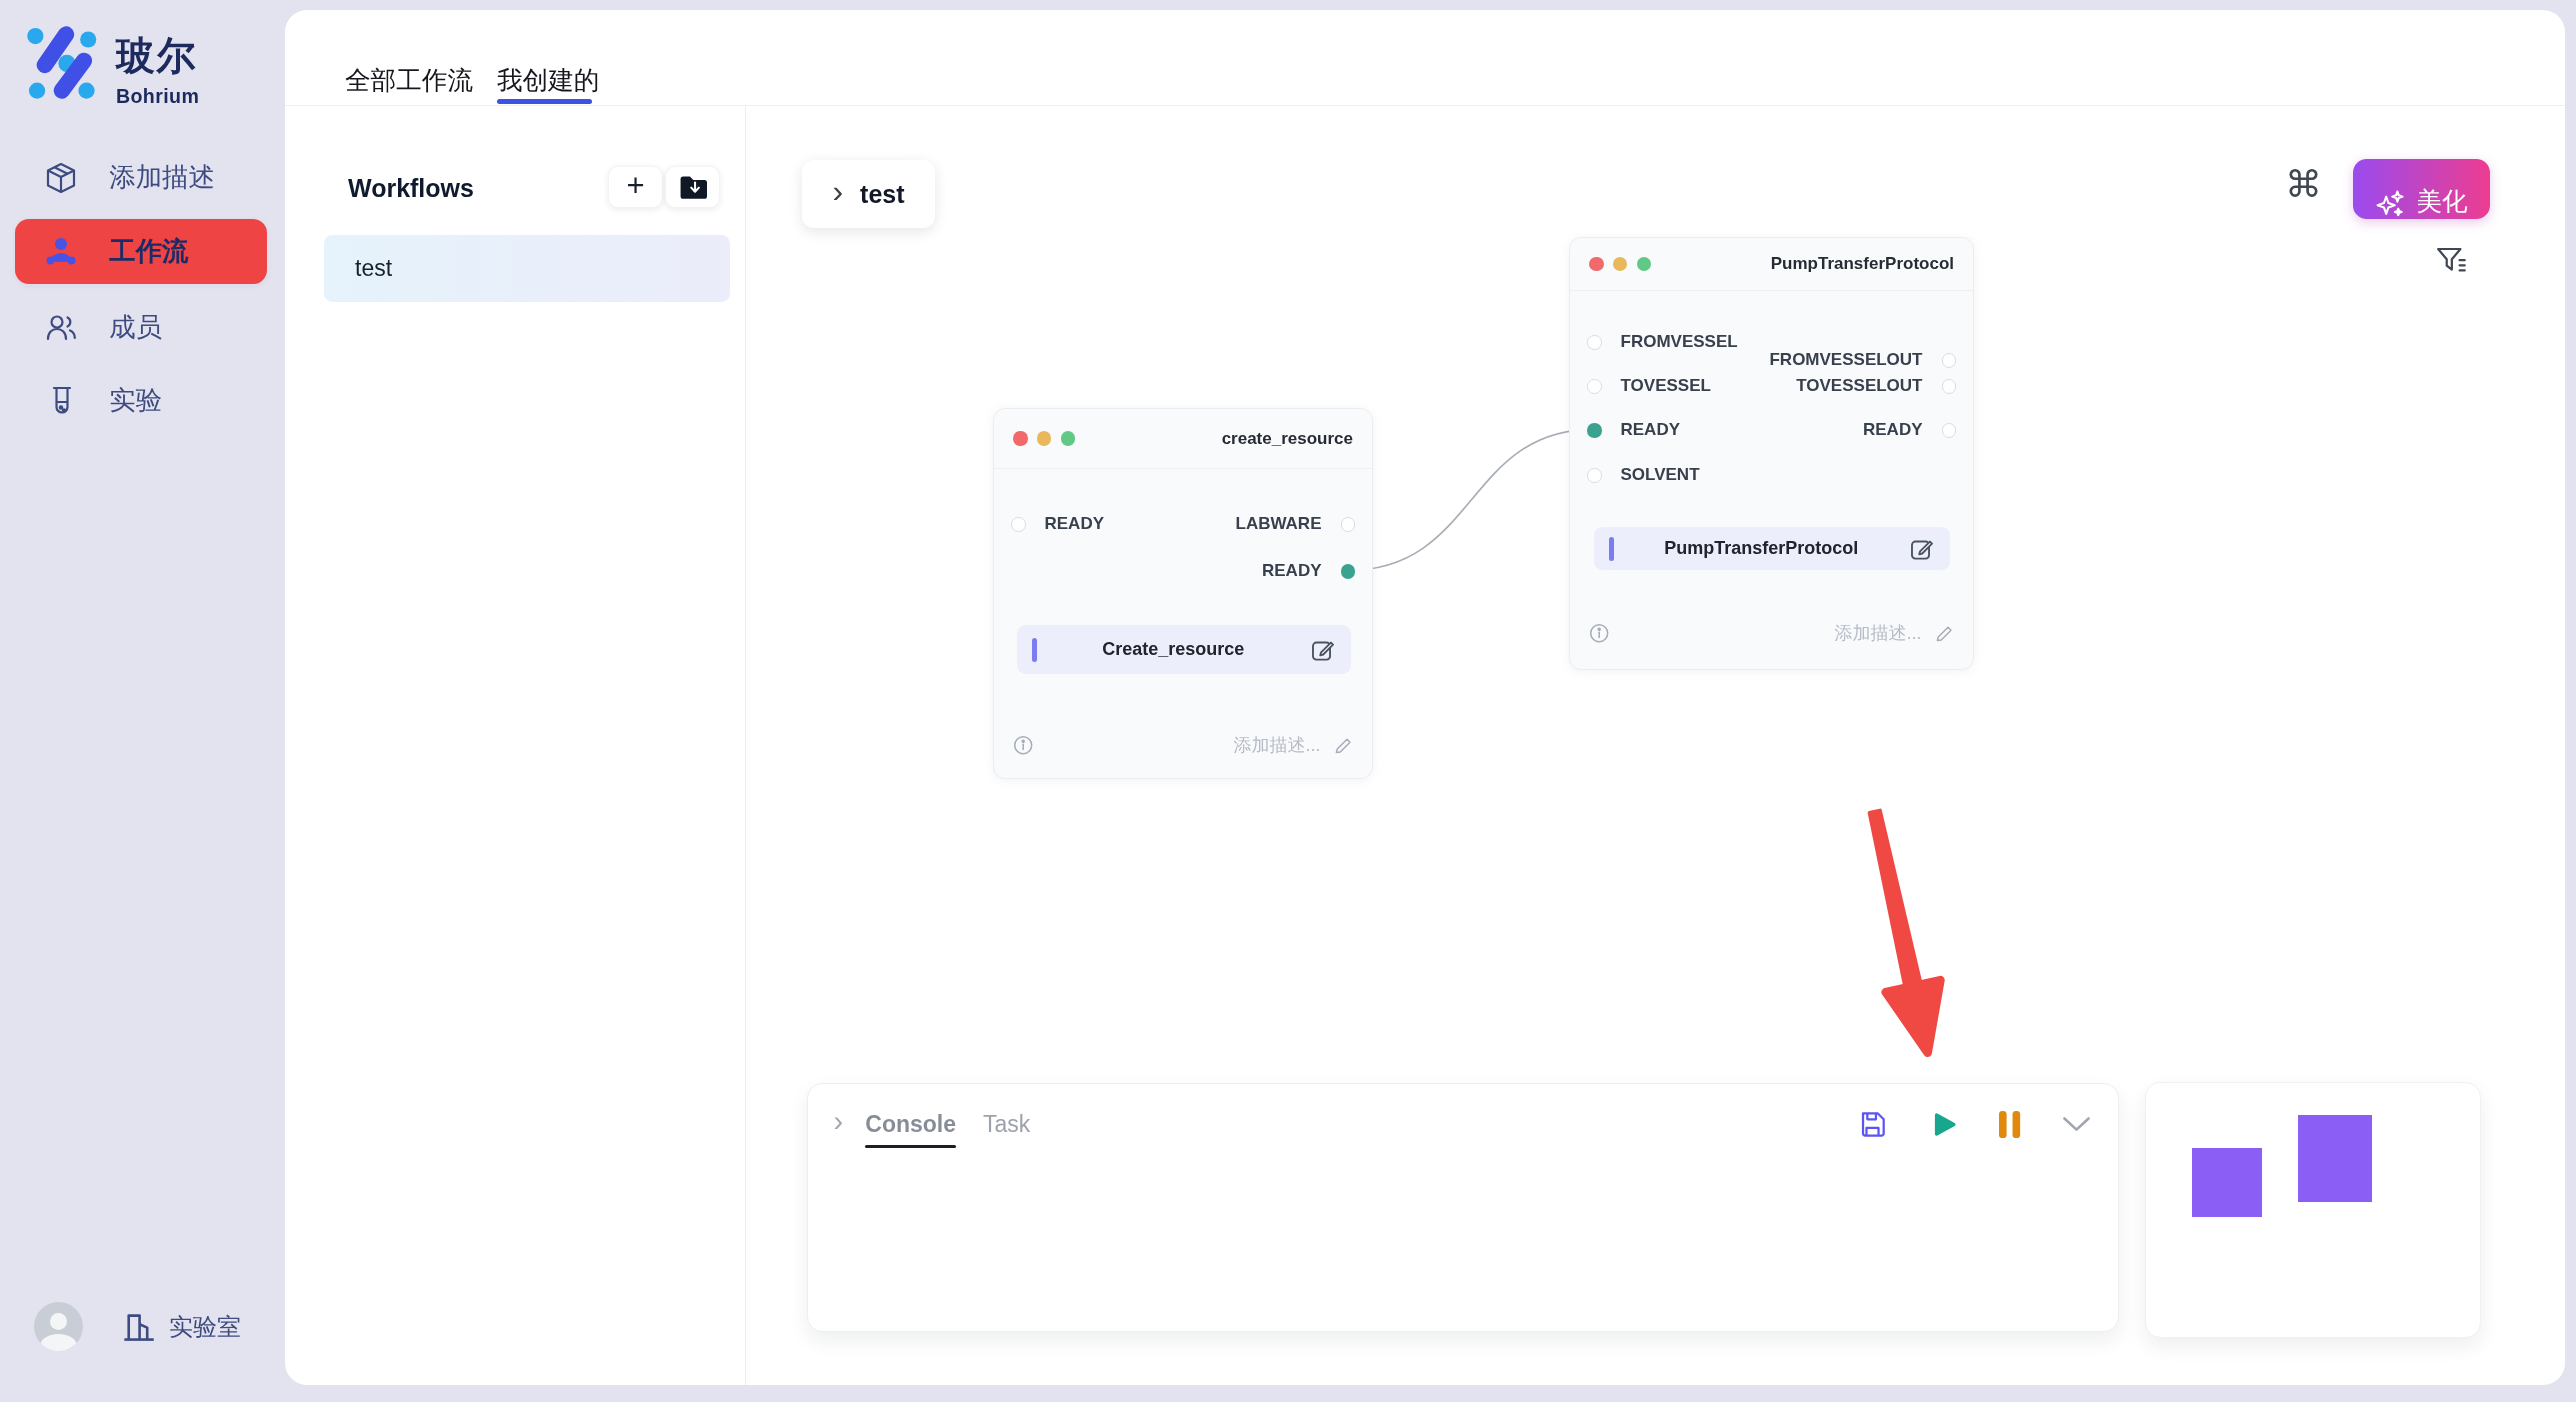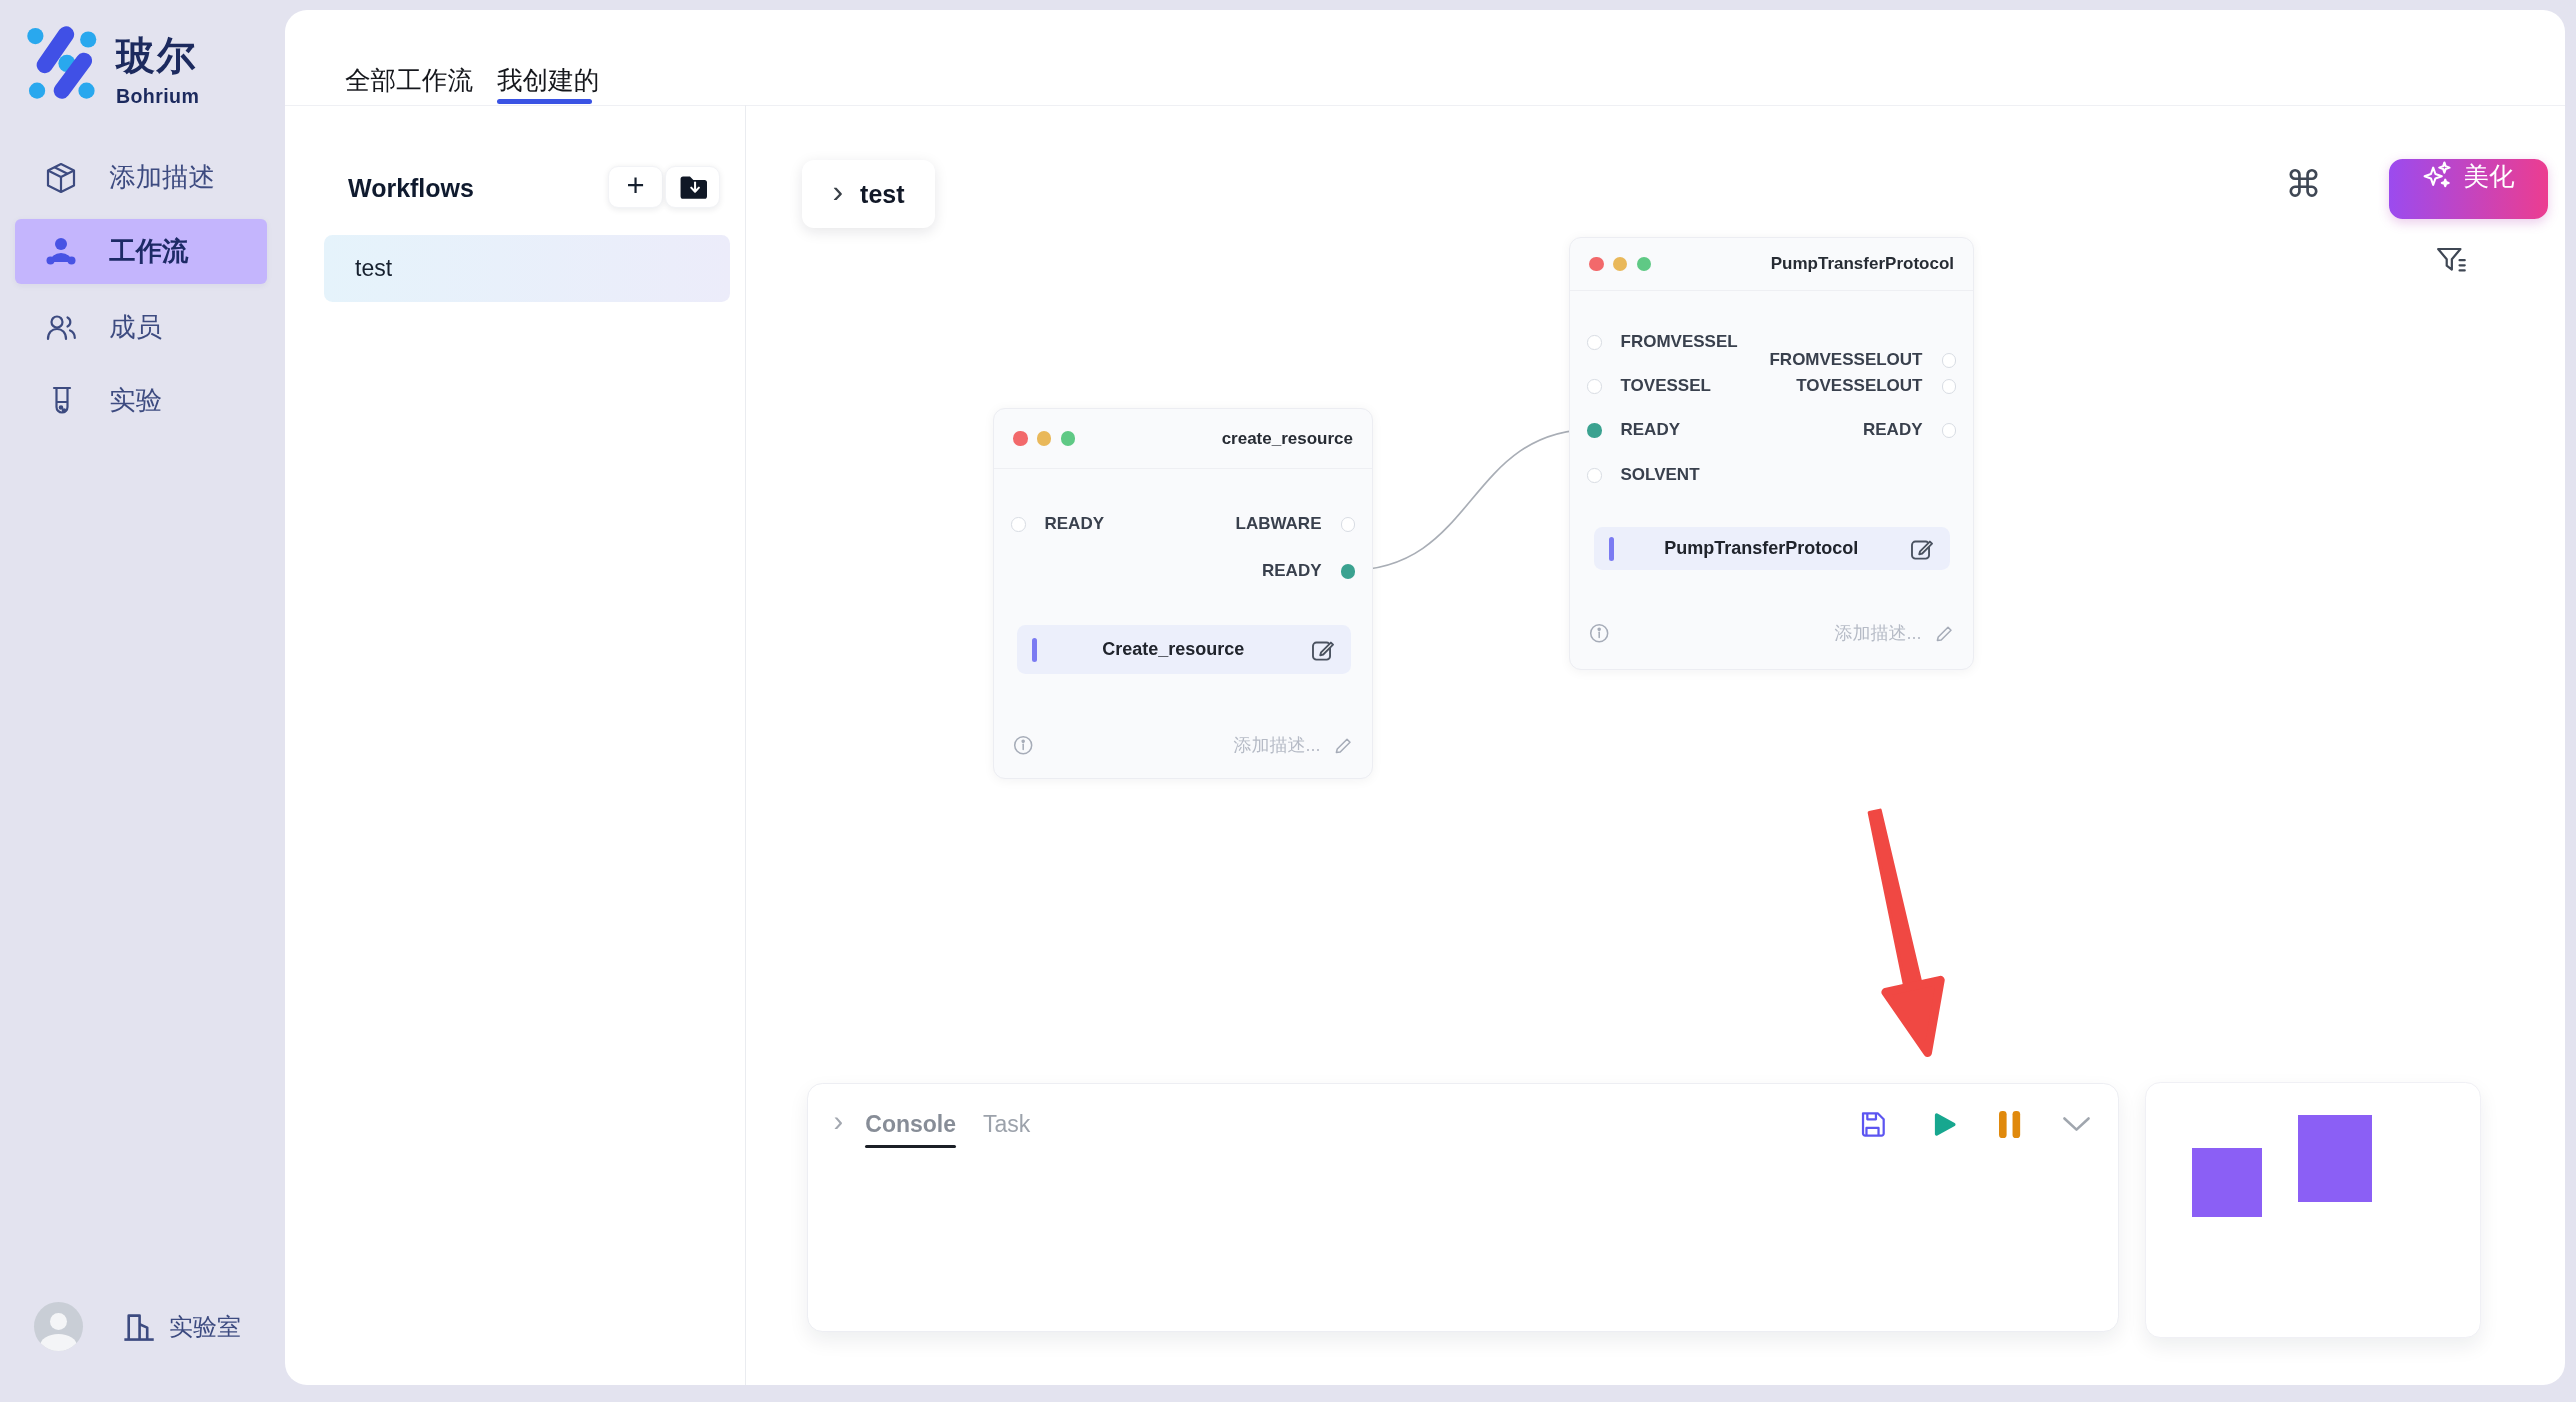--- a/index.html
+++ b/index.html
@@ -9,21 +9,21 @@
 
   
   .sidebar { position:absolute; left:0; top:0; width:285px; height:1402px; }
   .logo-row { position:absolute; left:25.6px; top:24px; display:flex; align-items:flex-start; }
   .logo-mark { width:75px; height:77px; }
   .logo-text { margin-left:15.3px; margin-top:5.1px; }
   .logo-zh { font-size:39px; font-weight:bold; color:#1C2A5E; letter-spacing:1.7px; }
   .logo-en { font-size:19.6px; font-weight:bold; color:#1C2A5E; margin-top:1.7px; letter-spacing:0.4px; }
   .side-item { position:absolute; left:15.3px; width:252px; height:55px; display:flex; align-items:center; padding-left:29px; color:#3D4B80; font-size:26.4px; cursor:pointer; }
   .side-item .s-icon { width:34px; height:34px; margin-right:31px; flex:0 0 auto; }
-  .side-item.active { background:#c4b5fd; border-radius:6px; height:65px; color:#1D2A66; font-weight:600; box-shadow:0 1.7px 6.8px rgba(30,40,90,.05); }
+  .side-item.active { background:#ef4444; border-radius:14px; height:65px; color:#1D2A66; font-weight:600; box-shadow:0 1.7px 6.8px rgba(30,40,90,.05); }
   .side-footer { position:absolute; left:34px; top:1302px; display:flex; align-items:center; }
   .avatar { width:49px; height:49px; border-radius:50%; background:#C9CED6; position:relative; overflow:hidden; }
   .avatar .head { position:absolute; left:16px; top:11px; width:17px; height:17px; border-radius:50%; background:#F4F5F7; }
   .avatar .body { position:absolute; left:6px; top:32px; width:37px; height:24px; border-radius:50%; background:#F4F5F7; }
   .side-footer .b-icon { width:37px; height:37px; margin-left:37px; margin-right:12px; }
   .lab-label { font-size:24px; color:#3D4B80; }
 
   
   .main-card { position:absolute; left:285px; top:10.2px; width:2280px; height:1375px; background:#FFFFFF; border-radius:22px; overflow:hidden; }
   .tab { position:absolute; top:53px; font-size:25.6px; color:#15171C; cursor:pointer; }
@@ -38,21 +38,21 @@
   .wf-btn { position:absolute; top:156px; width:55px; height:42px; background:#fff; border:0.9px solid #F2F3F6; border-radius:10.2px; box-shadow:0 1.7px 6.8px rgba(15,23,42,.08); display:flex; align-items:center; justify-content:center; cursor:pointer; }
   .wf-btn.add { left:323px; font-size:31px; font-weight:300; color:#16202E; line-height:1; padding-bottom:3.4px; }
   .wf-btn.folder { left:380px; }
   .wf-item { position:absolute; left:39px; top:225px; width:406px; height:67px; border-radius:8.5px; background:linear-gradient(90deg,#E5F3FB,#ECECFA); display:flex; align-items:center; padding-left:31px; font-size:23px; color:#16202E; cursor:pointer; }
 
   
   .breadcrumb { position:absolute; left:517px; top:150px; width:133px; height:68px; background:#fff; border-radius:12px; box-shadow:0 3.4px 13.6px rgba(15,23,42,.10); display:flex; align-items:center; justify-content:center; cursor:pointer; }
   .breadcrumb .chev { font-size:32px; color:#3A4048; margin-right:17px; margin-top:-5.1px; }
   .breadcrumb .bc-label { font-size:25px; font-weight:bold; color:#111827; }
   .cmd-icon { position:absolute; left:2000px; top:153px; font-size:37px; color:#3F4754; cursor:pointer; }
-  .beautify-btn { position:absolute; left:2068px; top:149px; width:159px; height:60px; border-radius:13.6px; background:linear-gradient(90deg,#9B4BEF,#EC3D90); display:flex; align-items:flex-start; justify-content:center; cursor:pointer; box-shadow:0 3.4px 10.2px rgba(180,60,180,.25);margin-left:36px; }
+  .beautify-btn { position:absolute; left:2068px; top:149px; width:137px; height:60px; border-radius:13.6px; background:linear-gradient(90deg,#9B4BEF,#EC3D90); display:flex; align-items:flex-end; justify-content:center; cursor:pointer; box-shadow:0 3.4px 10.2px rgba(180,60,180,.25); }
   .beautify-btn .bf-label { color:#fff; font-size:25.6px; margin-left:10.2px; }
   .filter-icon { position:absolute; left:2148px; top:233px; width:36px; height:36px; cursor:pointer; }
 
   
   .edge-layer { position:absolute; inset:0; z-index:1; pointer-events:none; }
   .node { position:absolute; background:#F9FAFC; border:1.3px solid #ECEDF2; border-radius:12px; box-shadow:0 1.7px 10.2px rgba(15,23,42,.05); z-index:2; }
   .node-header { position:absolute; left:0; right:0; top:0; display:flex; align-items:center; padding:0 19px; border-bottom:1.3px solid #EEEFF3; }
   .tdot { width:14.5px; height:14.5px; border-radius:50%; margin-right:9.4px; }
   .tdot.r { background:#F2696B; } .tdot.y { background:#E9B85A; } .tdot.g { background:#5FC985; }
   .node-title { margin-left:auto; font-size:17px; font-weight:600; color:#272C34; }

